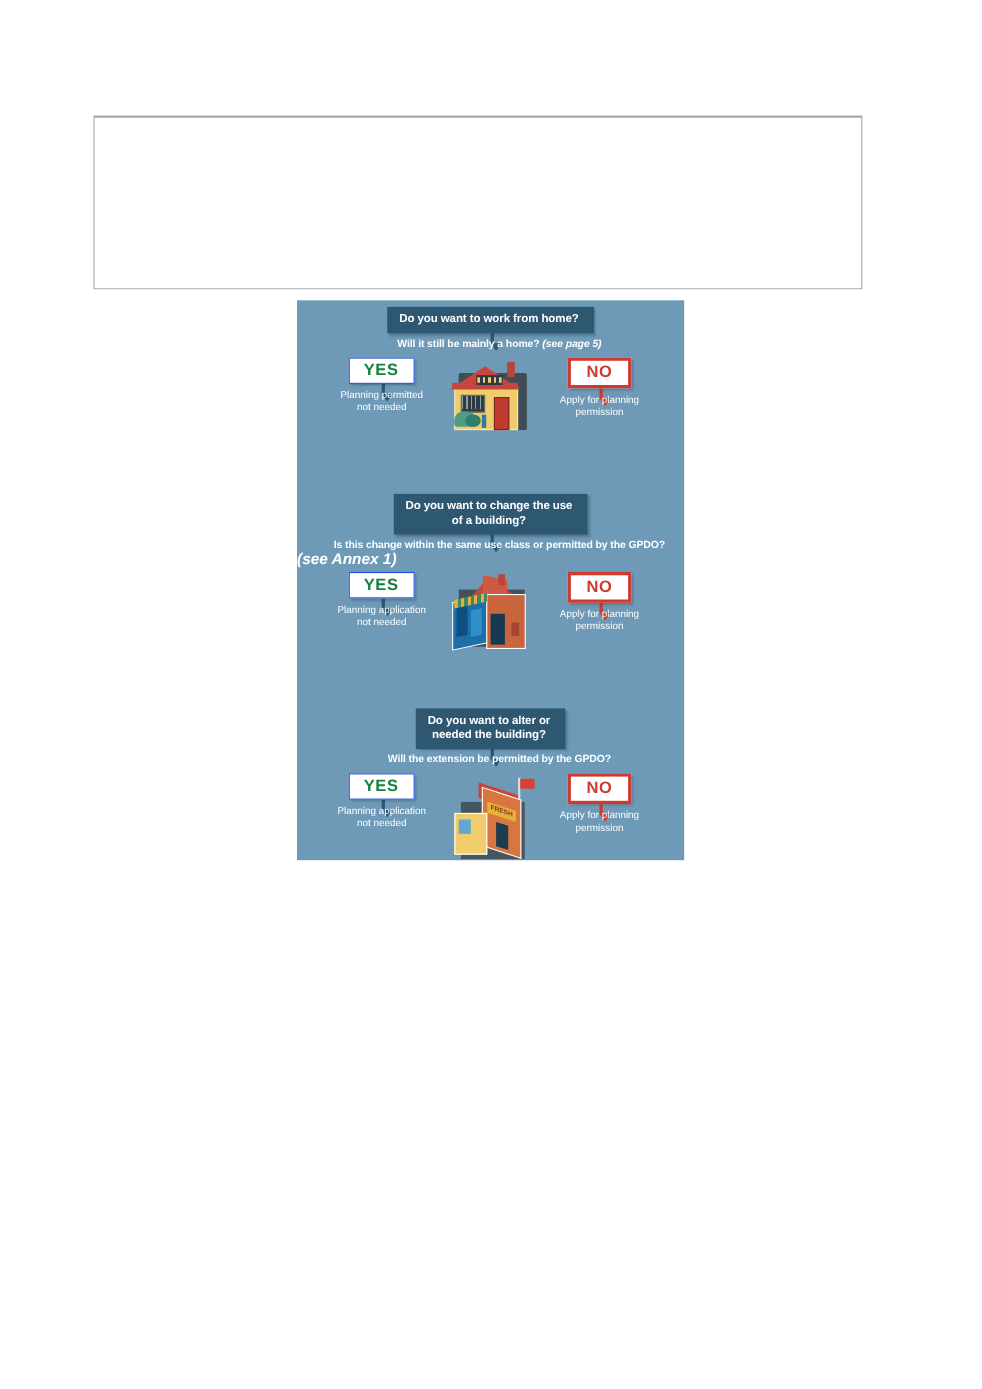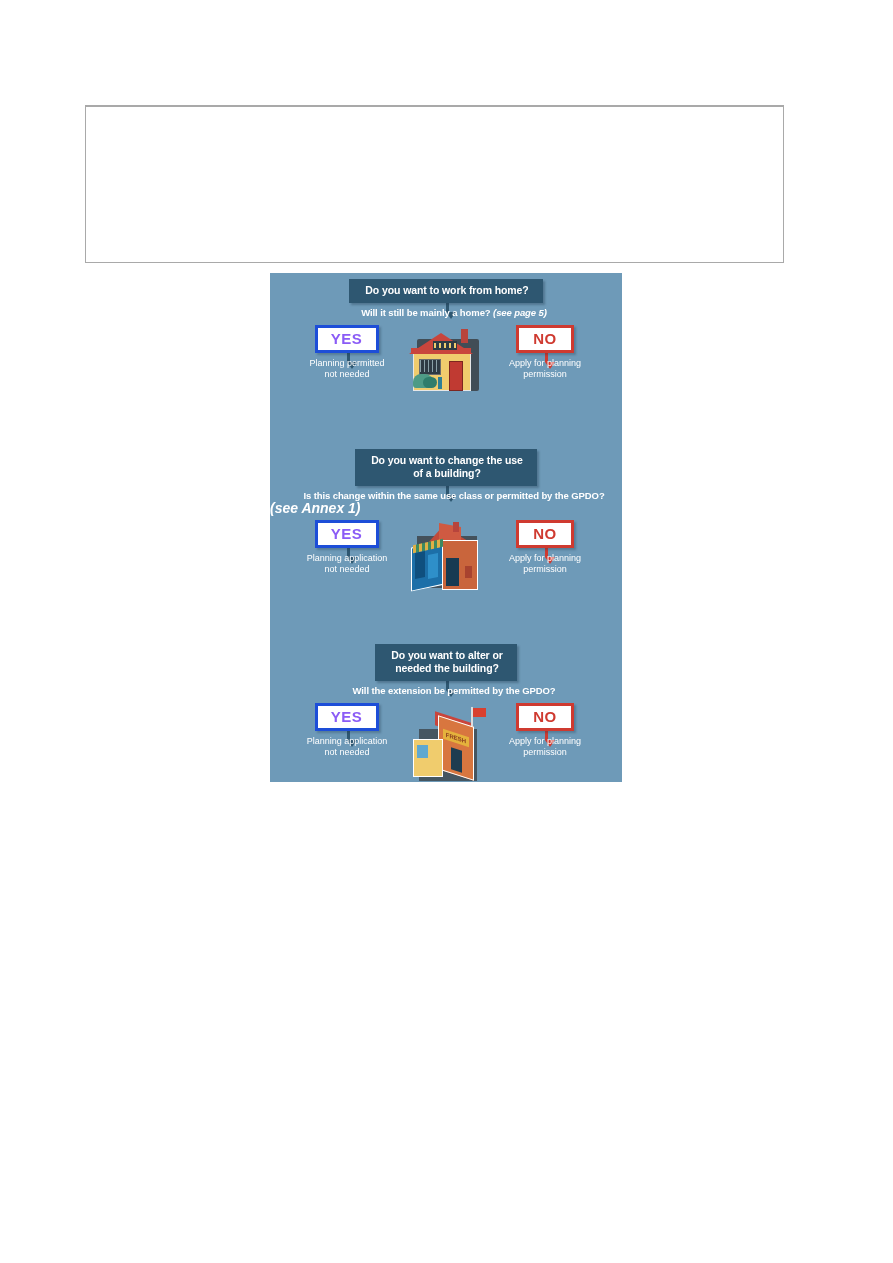--- a/index.html
+++ b/index.html
@@ -60,21 +60,21 @@
   .banner-wrap {
     display: flex;
     justify-content: center;
   }
   .banner {
     background: #2e5771;
     color: #ffffff;
     font-size: 10.5px;
     font-weight: bold;
     text-align: center;
-    padding: 5px 14px 6px 16px;
+    padding: 5px 14px 6px 11px;
     line-height: 13px;
     letter-spacing: -0.1px;
     box-shadow: 2px 2px 2px rgba(30,55,75,0.35);
   }
 
   
   .arrow-down {
     width: 0;
     height: 0;
     margin: 0 auto;
@@ -139,22 +139,22 @@
     display: inline-block;
     background: #ffffff;
     padding: 2px 14px 3px 14px;
     font-size: 15px;
     font-weight: bold;
     line-height: 17px;
     letter-spacing: 0.5px;
     box-shadow: 2px 2px 2px rgba(30,55,75,0.30);
   }
   .badge.yes {
-    border: 3px solid #1d4ed8;
-    color: #8b5cf6;
+    border: 1px solid #1d4ed8;
+    color: #15803d;
     padding-left: 13px;
   }
   .badge.no {
     border: 3px solid #cf3a30;
     color: #cf3a30;
   }
 
   .caption {
     color: #ffffff;
     font-size: 9px;

